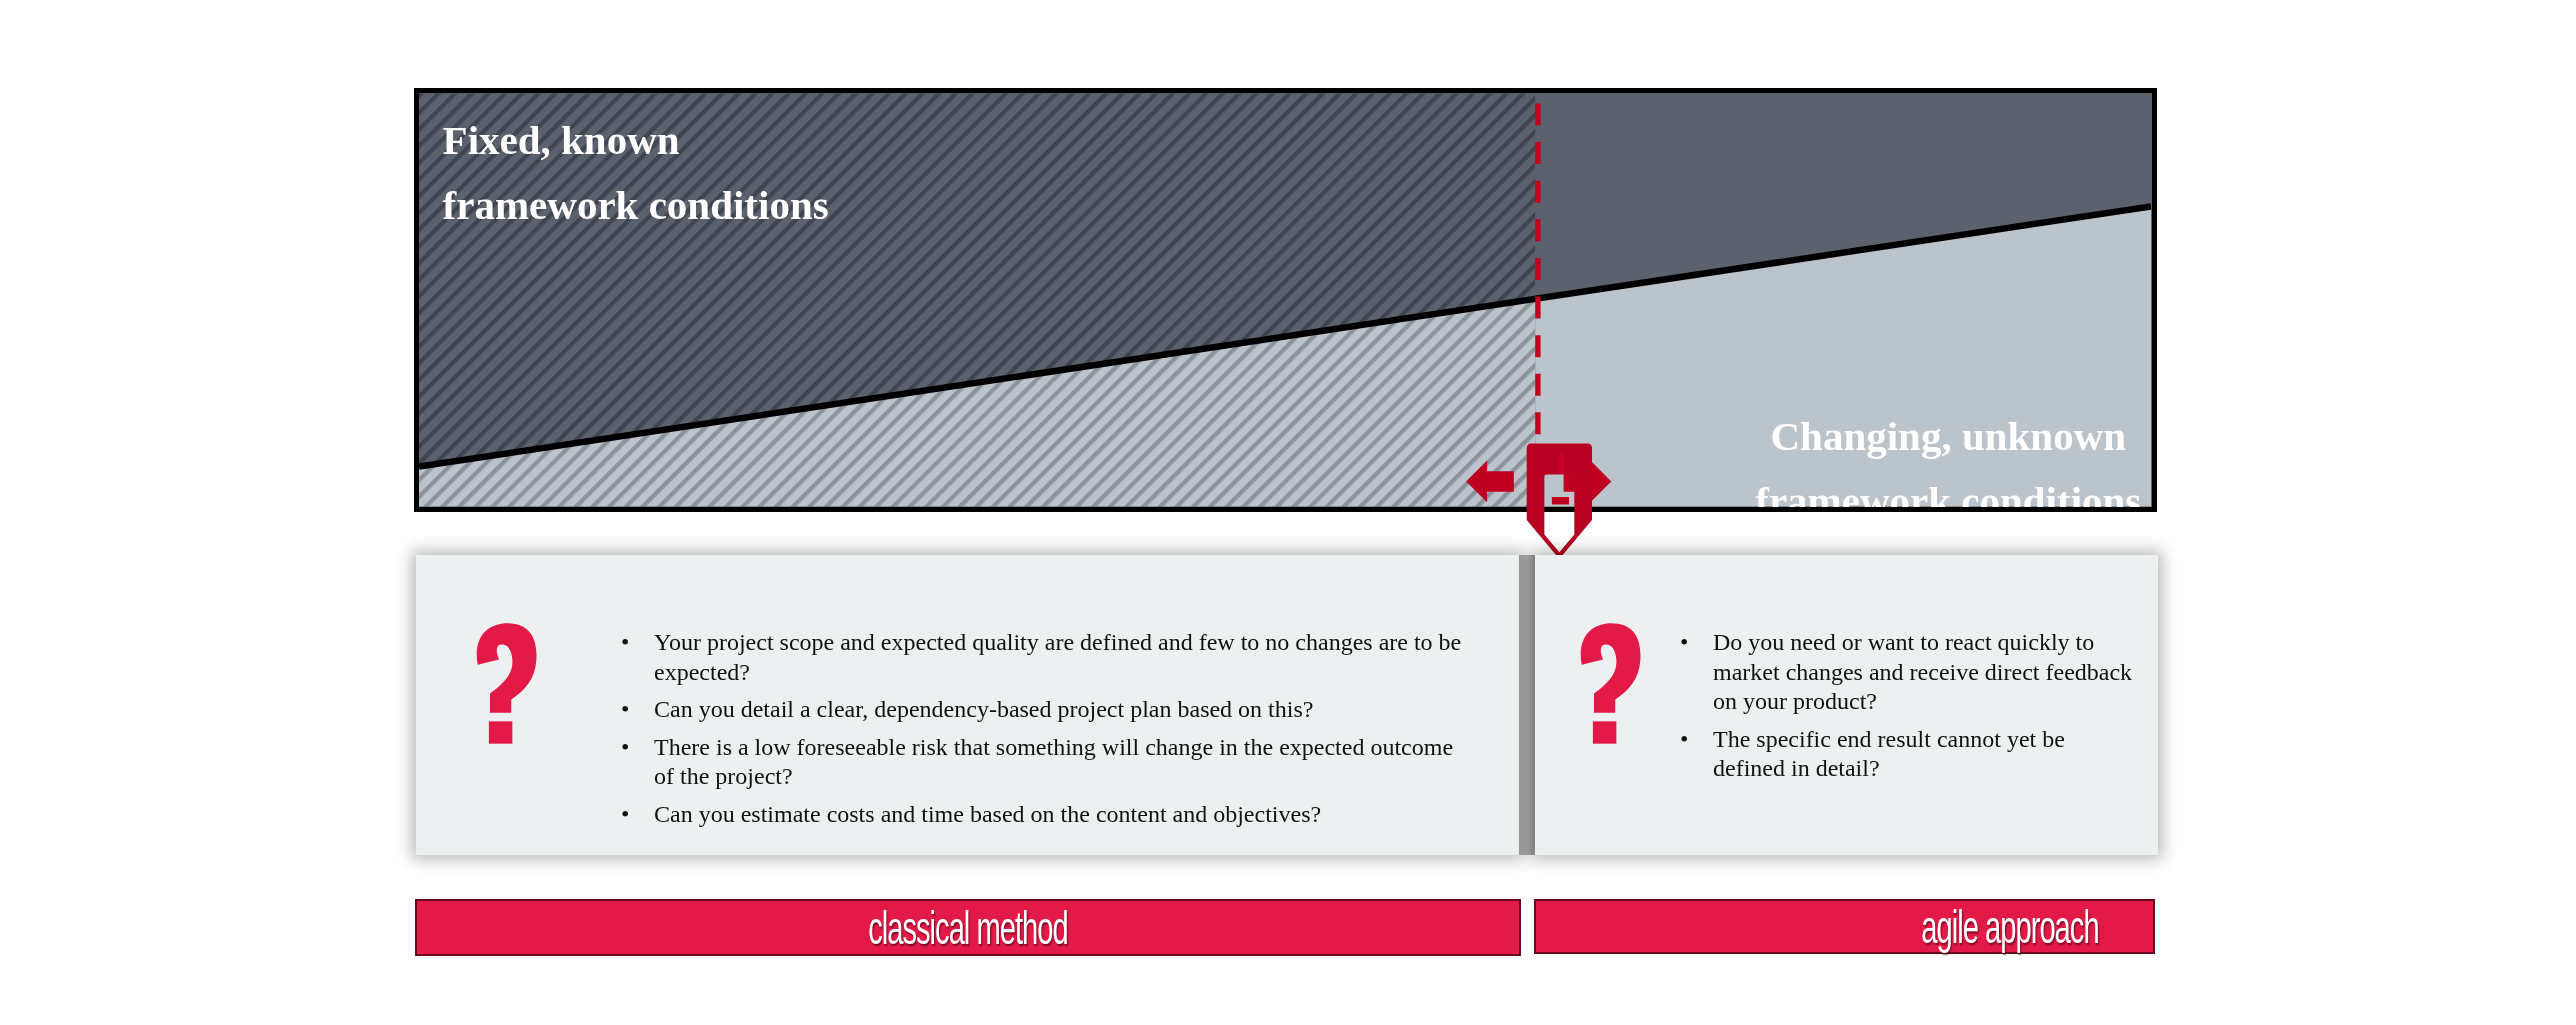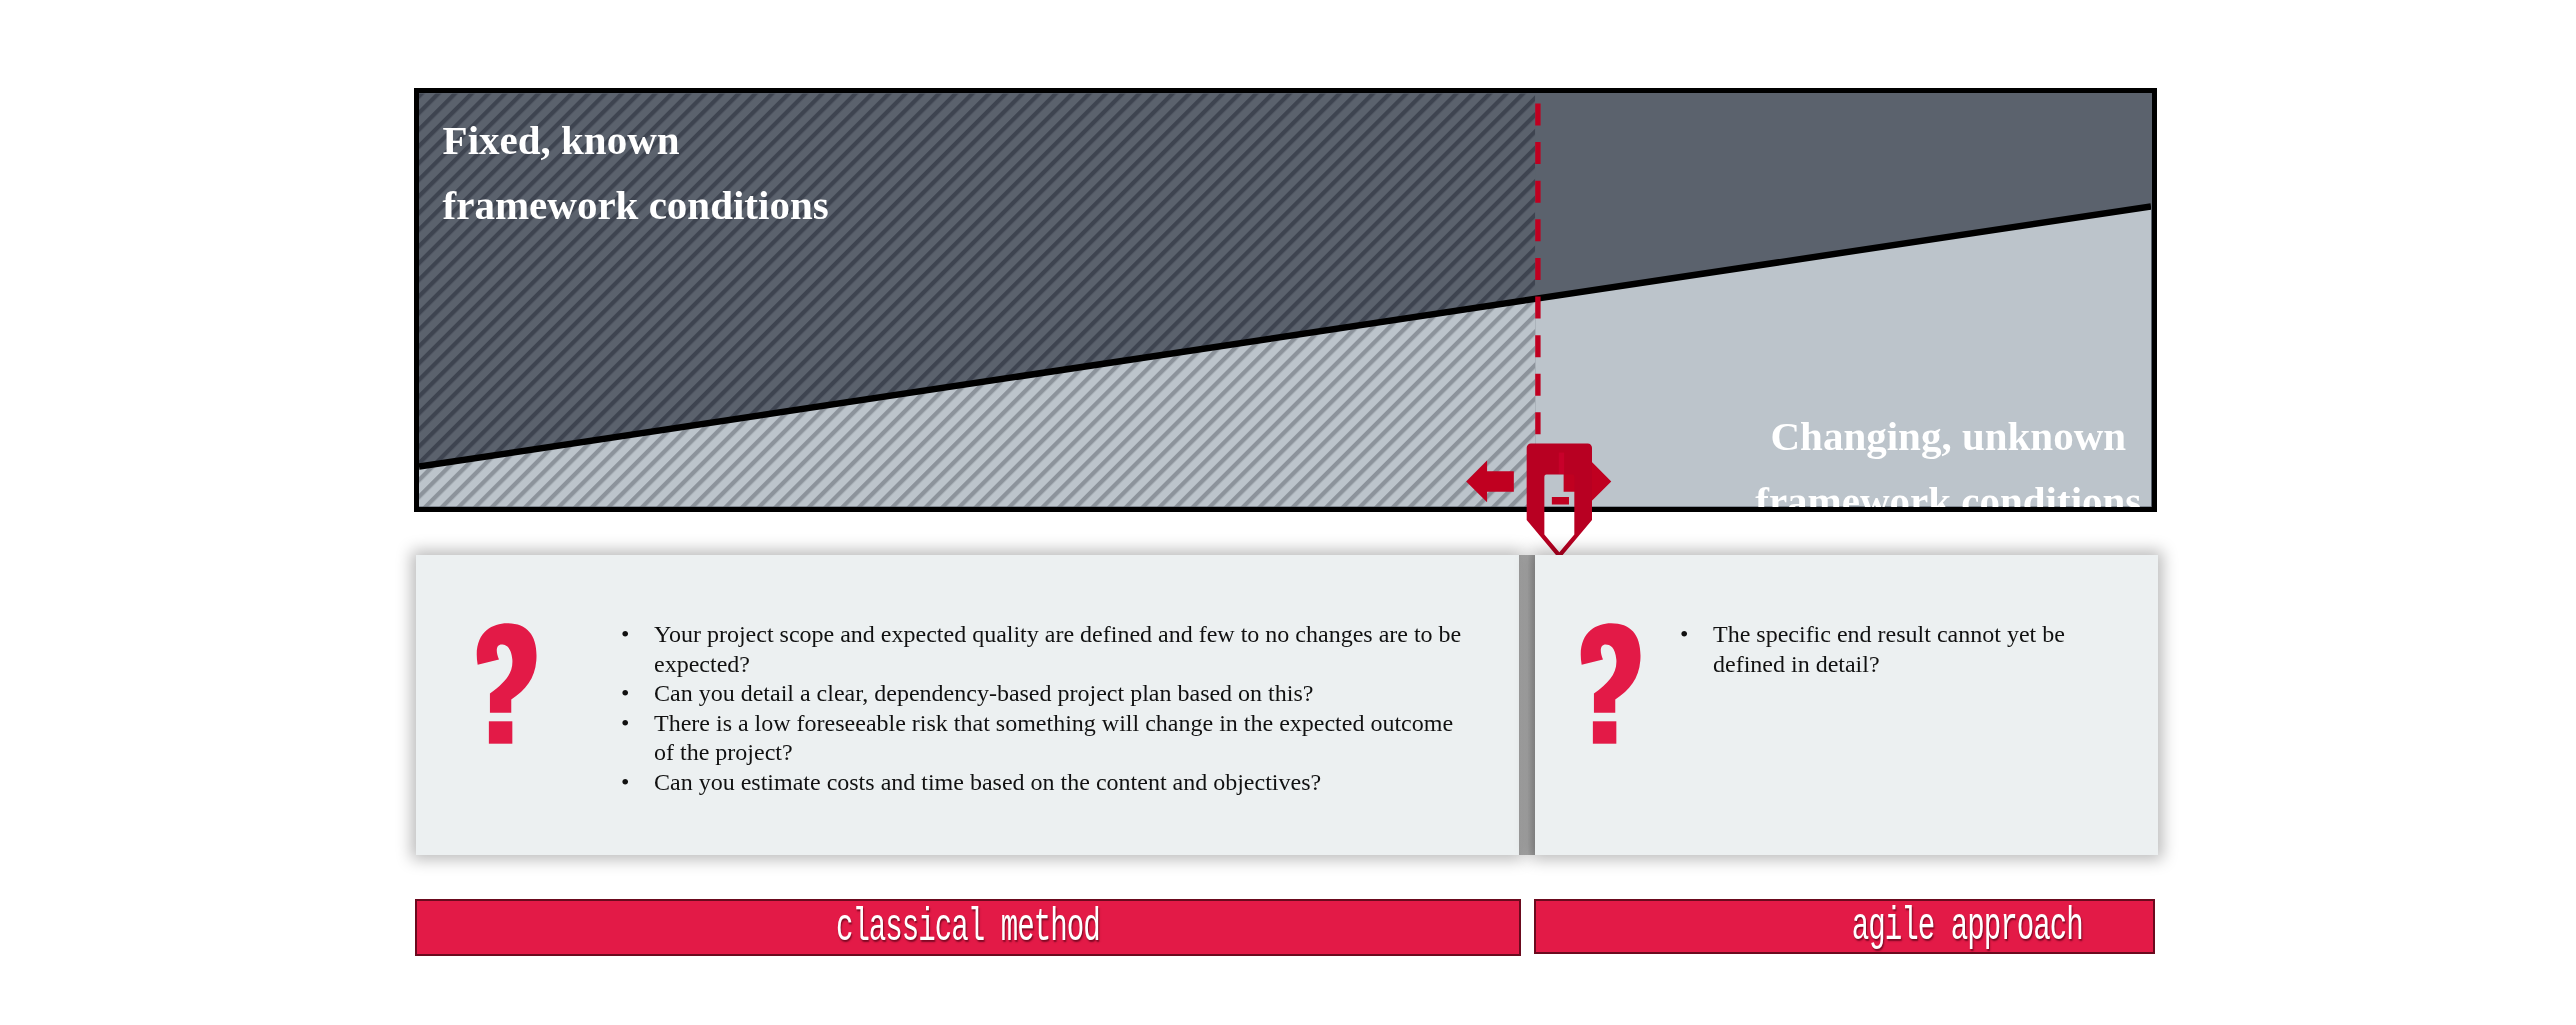--- a/index.html
+++ b/index.html
@@ -21,27 +21,27 @@
   .card { position:absolute; top:555px; height:300px; background:#ecf0f1; box-shadow:0 0 15px 5.4px rgba(0,0,0,0.28); }
   #card-left { left:416px; width:1103px; }
   #card-right { left:1535px; width:623px; }
   #divider { left:1519px; top:555px; width:16.6px; height:300px; background:linear-gradient(to right,#9a9a9a,#a8a8a8,#9a9a9a); }
 
   .qmark { position:absolute; }
   #card-left .qmark { left:59px; top:68px; width:64px; height:123px; }
   #card-right .qmark { left:44px; top:68px; width:64px; height:123px; }
 
   .bullets { position:absolute; margin:0; padding:0; list-style:none; font-family:"Liberation Serif", serif; font-size:24px; line-height:29.5px; color:#111; }
-  .bullets li { position:relative; padding-left:33px; }
+  .bullets li { position:relative; padding-left:33px;margin-top:8px; }
   .bullets li::before { content:"•"; position:absolute; left:0; top:0; }
   #card-left .bullets { left:205px; top:65px; width:858px; }
   #card-right .bullets { left:145px; top:65px; width:461px; }
 
   
-  .label { position:absolute; top:899px; height:57px; box-sizing:border-box; border:2.7px solid #6b0a1e; background:#e31a47; color:#ffffff; display:flex; align-items:center; justify-content:center; font-family:Liberation Mono, monospace; font-size:47px; letter-spacing:-1.6px; text-shadow:1.6px 1.6px 2.1px rgba(80,0,20,0.7); }
+  .label { position:absolute; top:899px; height:57px; box-sizing:border-box; border:2.7px solid #6b0a1e; background:#e31a47; color:#ffffff; display:flex; align-items:center; justify-content:center; font-family:Liberation Sans, sans-serif; font-size:47px; letter-spacing:-1.6px; text-shadow:1.6px 1.6px 2.1px rgba(80,0,20,0.7); }
   .label span { display:inline-block; transform:scaleX(0.62); transform-origin:center; }
   #label-classical { left:415px; width:1106px; }
   #label-agile { left:1534px; width:621px; height:55px;justify-content:flex-end; }
 </style>
 </head>
 <body>
 
 <div id="frame" class="abs">
   <svg width="1732" height="414" viewBox="0 0 3229 771">
     <defs>
@@ -106,20 +106,21 @@
 </div>
 
 <div id="divider" class="abs"></div>
 
 <div id="card-right" class="card">
   <svg class="qmark" viewBox="0 0 120 230">
     <path d="M5,78 C-5,20 30,0 60,0 C100,0 118,25 115,70 C112,105 95,125 68,143 L68,168 L28,168 L28,132 C55,112 72,95 70,68 C68,45 58,40 50,40 C40,40 38,52 45,68 Z" fill="#e31a47"></path>
     <rect x="26" y="184" width="44" height="42" fill="#e31a47"></rect>
   </svg>
   <ul class="bullets">
+    <li>Do you need or want to react quickly to market changes and receive direct feedback on your product?</li>
     <li>The specific end result cannot yet be defined in detail?</li>
   </ul>
 </div>
 
 <div id="label-classical" class="label">
   <span>classical method</span>
 </div>
 <div id="label-agile" class="label">
   <span>agile approach</span>
 </div>

